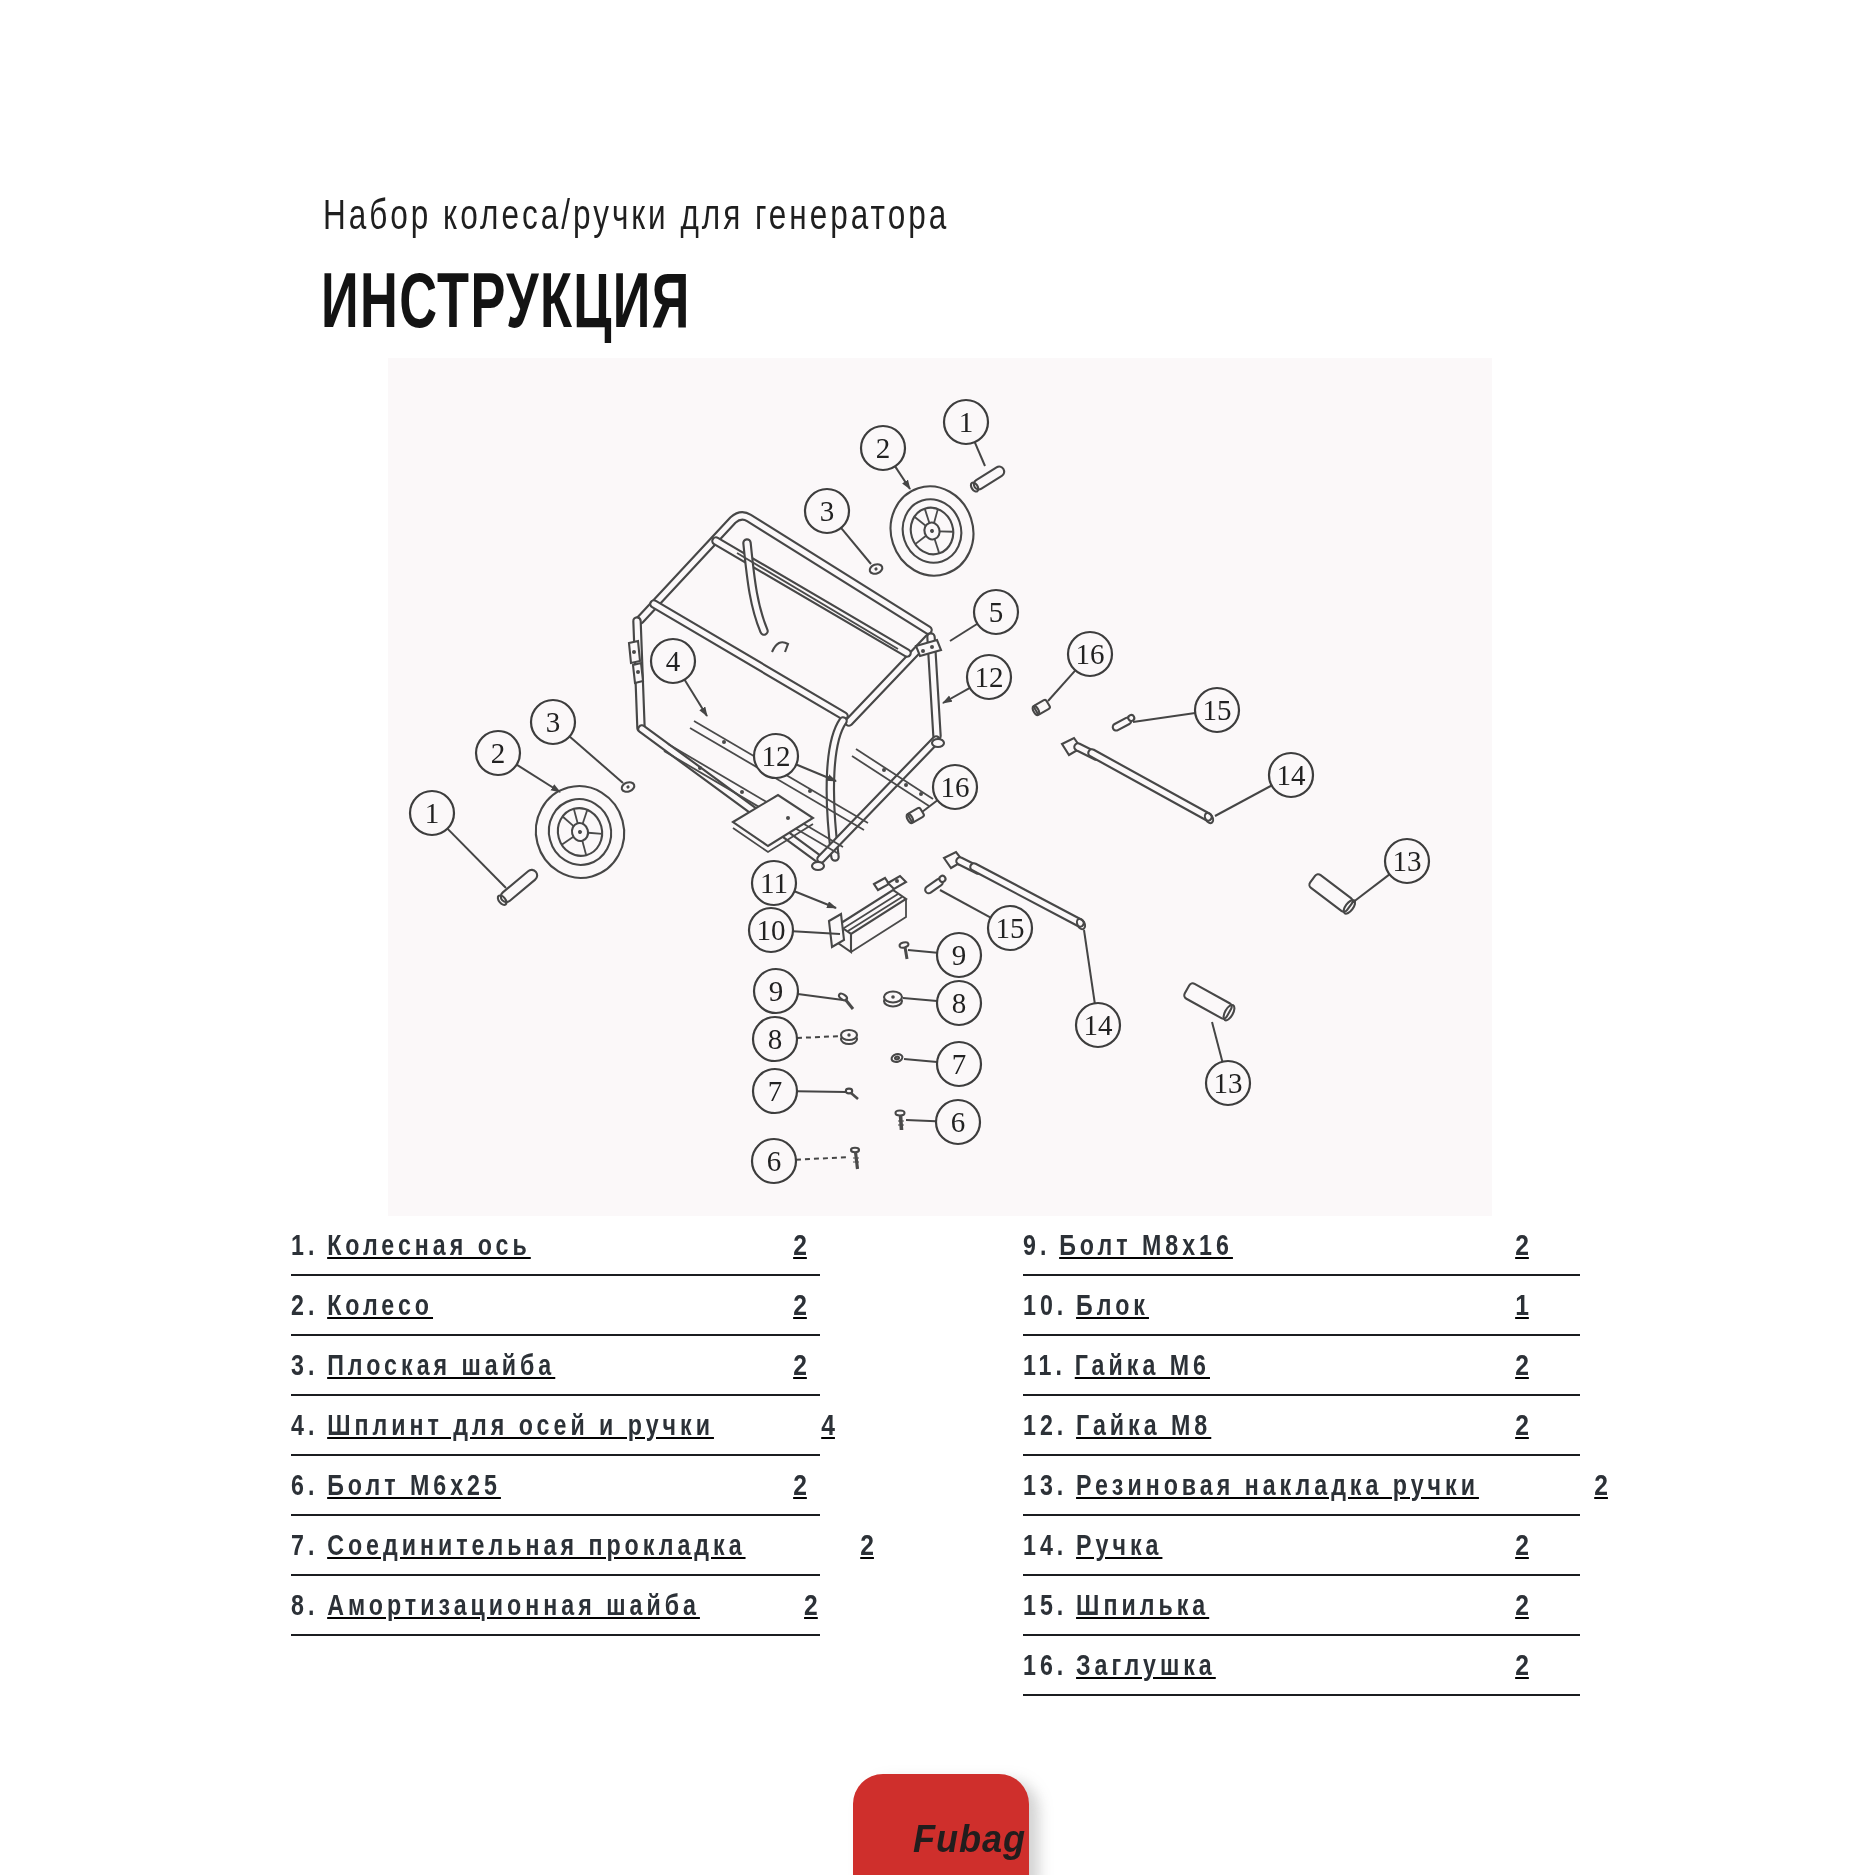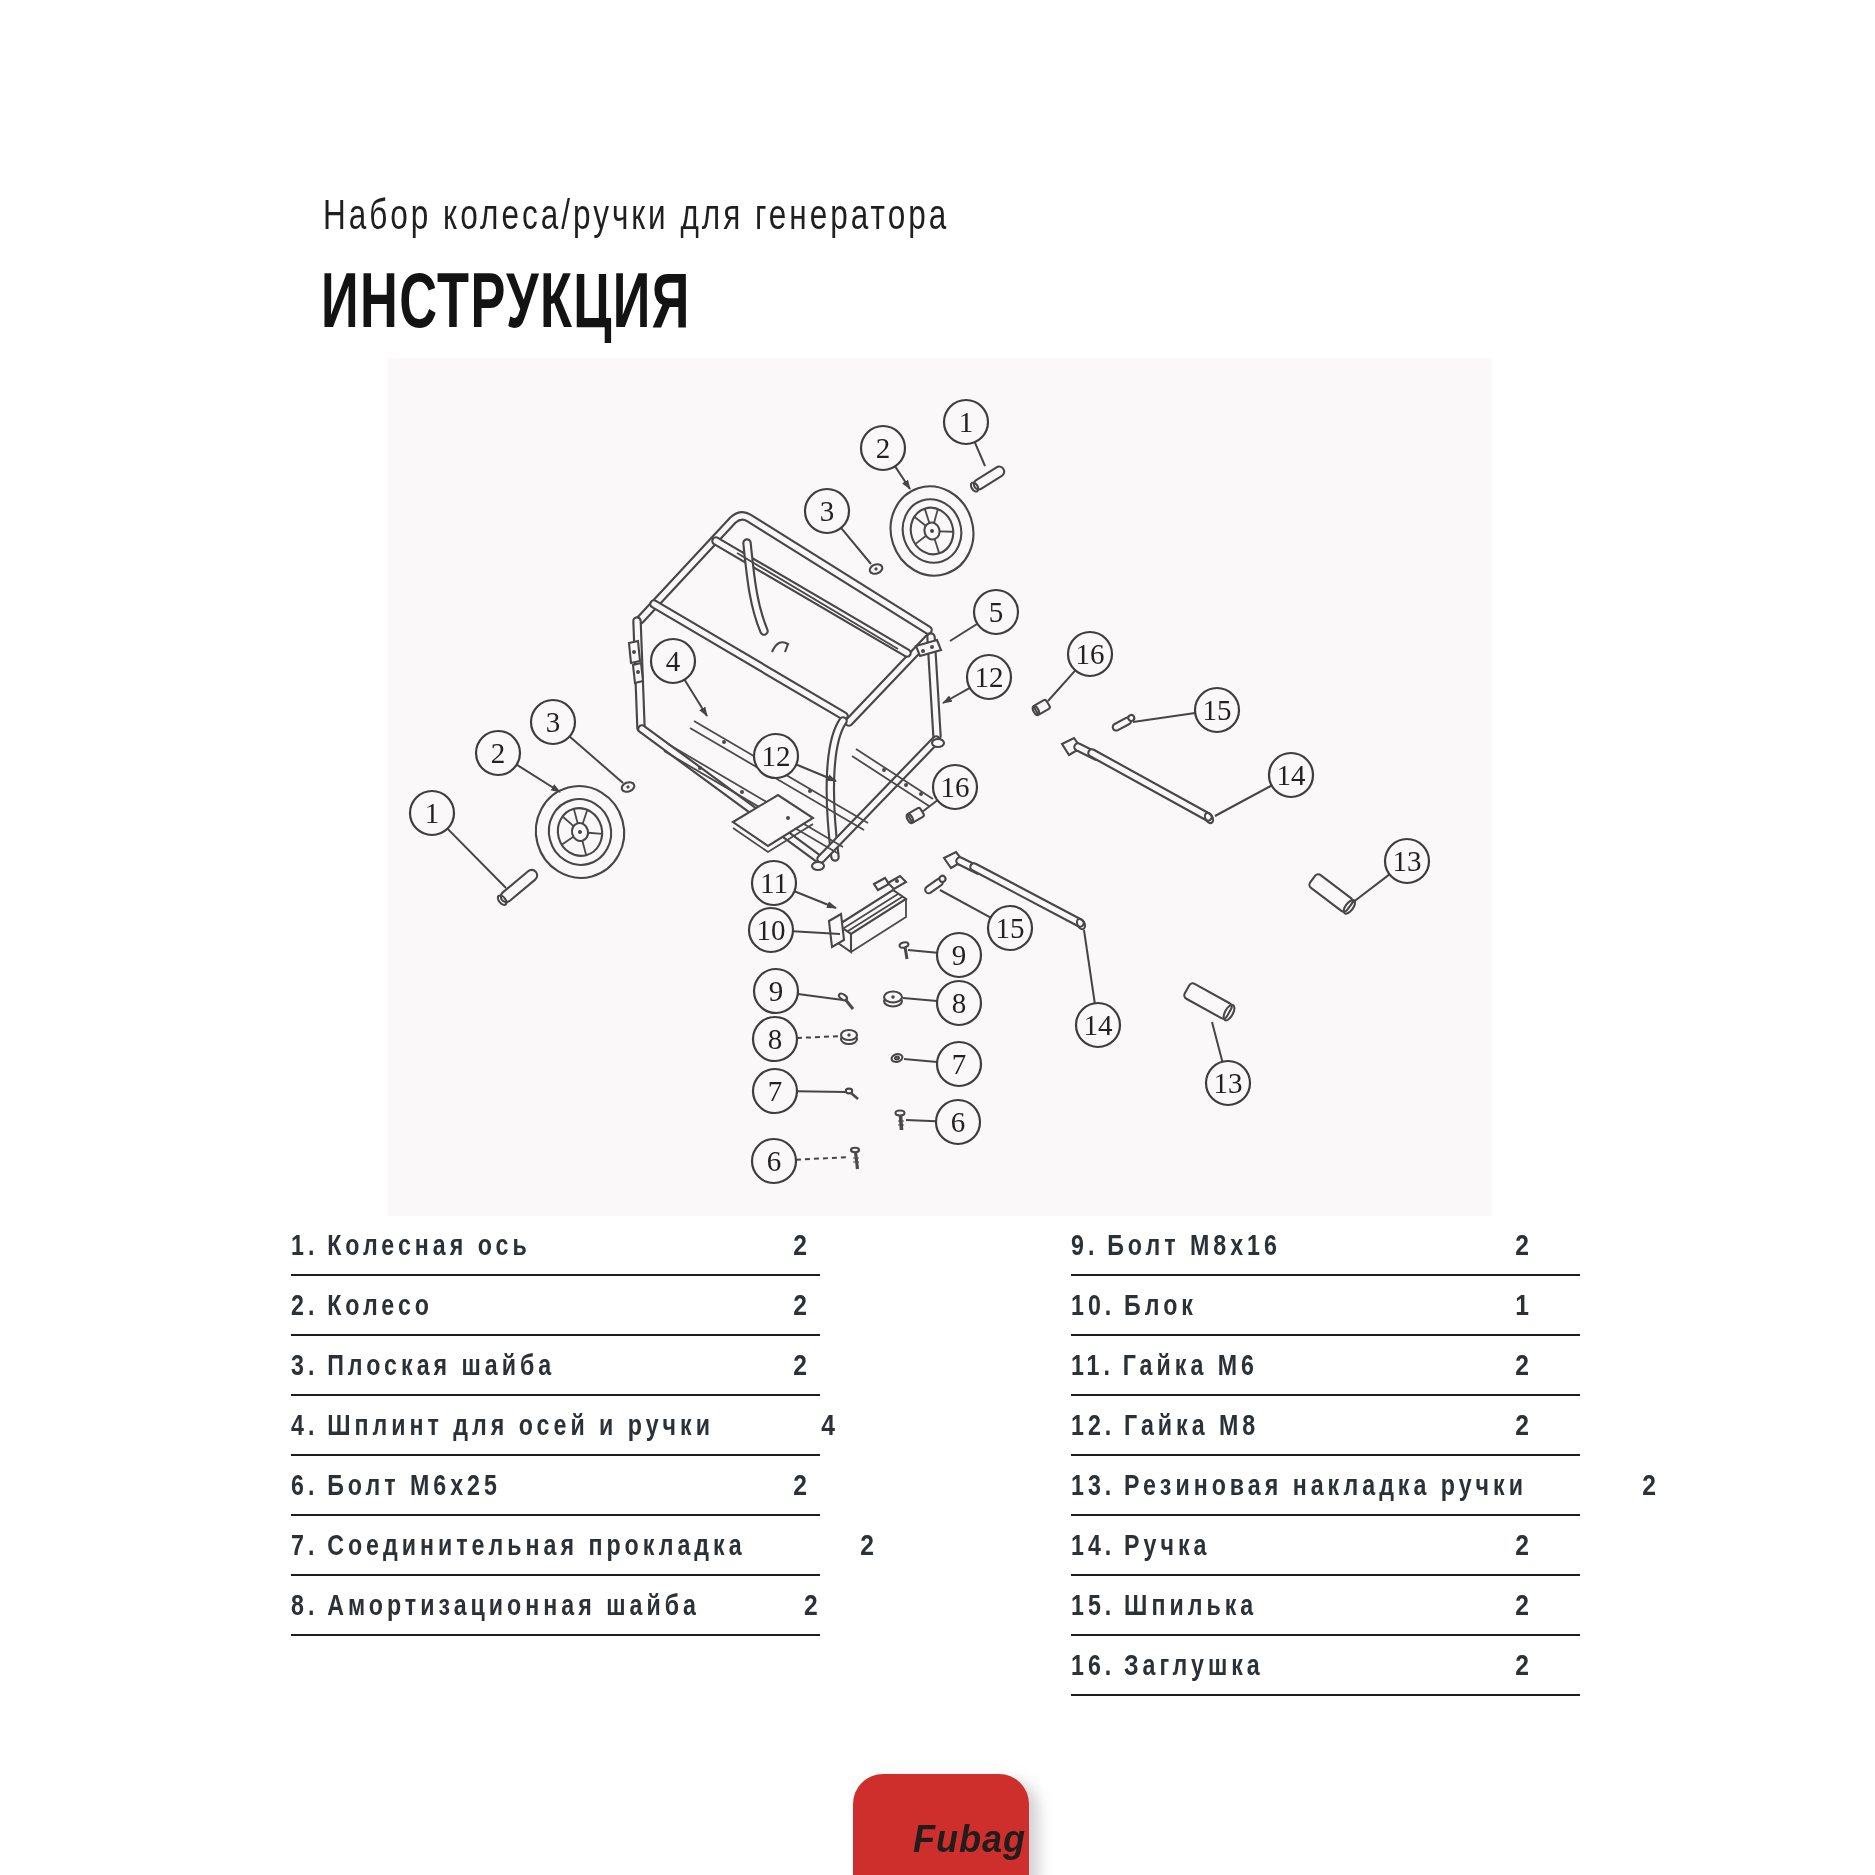--- a/index.html
+++ b/index.html
@@ -30,23 +30,23 @@
   .dot{fill:#4a4a4a;}
   .callout-line{stroke:#454545;stroke-width:2;fill:none;}
   .callout-circle{fill:#fbf8f9;stroke:#3d3d3d;stroke-width:2.2;}
   .callout-num{font-family:"Liberation Serif",serif;font-size:29px;fill:#222;text-anchor:middle;}
   
   .ptable{position:absolute;top:1216px;}
   .ptable.left{left:291px;width:529px;}
   .ptable.right{left:1023px;width:557px;}
   .prow{
     height:60px;box-sizing:border-box;border-bottom:2px solid #1b1d20;
-    display:flex;align-items:center;justify-content:space-between;
-  }
-  .ptable.right .prow{padding-right:38px;margin-left:48px;}
+    display:flex;align-items:center;justify-content:space-between;text-decoration:underline;
+  }
+  .ptable.right .prow{padding-right:38px;}
   .pname{
     display:inline-block;white-space:nowrap;
     font-size:29px;font-weight:700;color:#2c3137;letter-spacing:5px;
     transform:scaleX(0.8);transform-origin:left center;
   }
   .pnum{display:inline-block;margin-right:11px;}
   .pqty{
     display:inline-block;width:40px;text-align:center;
     font-size:29px;font-weight:700;color:#2c3137;
     transform:scaleX(0.85);transform-origin:center center;

